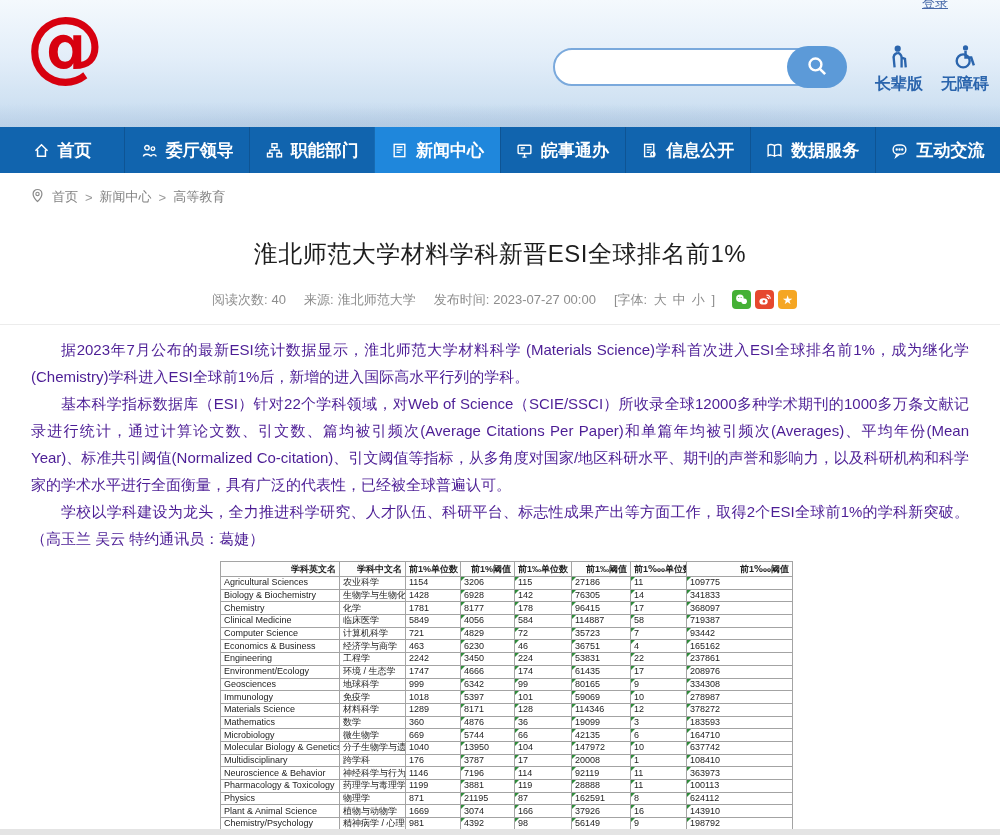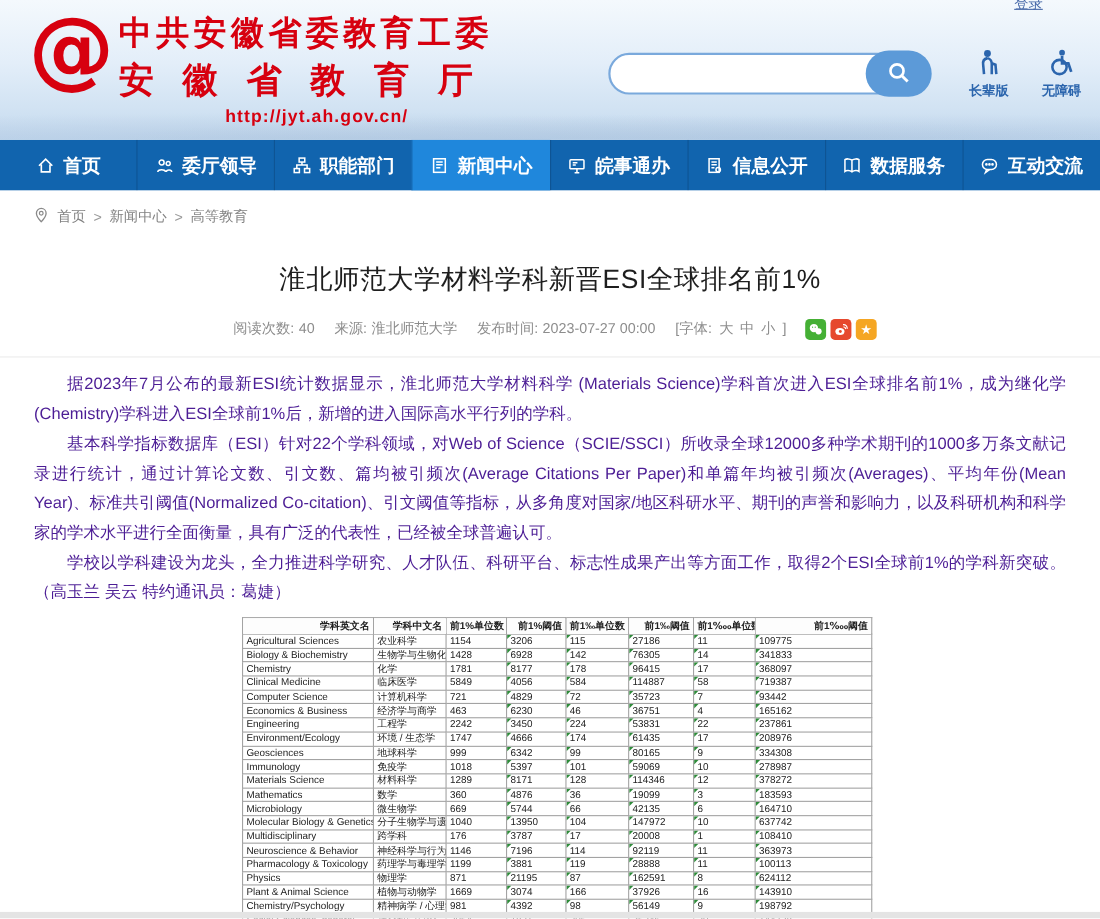--- a/index.html
+++ b/index.html
@@ -26,42 +26,42 @@
   .search-wrap{position:absolute;left:553px;top:48px;width:292px;height:38px;z-index:3;}
   .search-pill{position:absolute;inset:0;background:#fff;border:2px solid #7aa9dc;border-radius:21px;}
   .search-input{position:absolute;left:16px;top:2px;height:34px;width:200px;border:none;outline:none;
                 background:transparent;font-size:14px;color:#333;z-index:2;}
   .search-btn{position:absolute;right:-2px;top:-2px;width:60px;height:42px;background:#5c9ad8;
               border:none;border-radius:21px;display:flex;align-items:center;justify-content:center;
               cursor:pointer;z-index:3;}
 
   .access-btn{position:absolute;top:44px;width:62px;text-align:center;color:#2b65ad;z-index:3;cursor:pointer;}
   .access-btn .ic{display:block;height:28px;}
-  .access-btn .lbl{display:block;font-size:12px;font-weight:bold;margin-top:2px;white-space:nowrap;}
+  .access-btn .lbl{display:block;font-size:16px;font-weight:bold;margin-top:2px;white-space:nowrap;}
   .elder-btn{left:868px;}
   .a11y-btn{left:934px;}
 
   
   .main-nav{display:flex;height:46px;background:#1164ae;}
   .nav-item{flex:1;display:flex;align-items:center;justify-content:center;gap:8px;color:#fff;
             font-size:17px;font-weight:bold;cursor:pointer;border-left:1px solid rgba(9,54,99,.35);}
   .nav-item:first-child{border-left:none;}
   .nav-item.active{background:#1f87dc;}
   .nav-ic{display:flex;align-items:center;}
 
   
   .breadcrumb{display:flex;align-items:center;gap:7px;padding:15px 0 8px 30px;
               font-size:13px;color:#828282;}
   .bc-link{cursor:pointer;}
   .bc-sep{color:#9a9a9a;}
 
   
   .article-title{text-align:center;font-size:24px;font-weight:normal;color:#1e1e1e;
                  margin:24px 40px 0;letter-spacing:0.5px;}
-  .article-meta{display:flex;justify-content:center;margin-top:20px;
+  .article-meta{display:flex;justify-content:center;align-items:center;margin-top:20px;
                 font-size:13px;color:#8d8d8d;}
   .article-meta .grp{margin:0 9px;white-space:nowrap;}
   .article-meta .val{margin-left:4px;}
   .fontsize{margin:0 3px;cursor:pointer;}
   .share-icons{display:flex;gap:4px;margin-left:8px;}
   .share-ic{width:19px;height:19px;border-radius:4px;display:flex;align-items:center;
             justify-content:center;cursor:pointer;color:#fff;font-size:12px;line-height:1;}
   .divider{border-top:1px solid #ececec;margin-top:15px;}
 
   .article-body{padding:11px 31px 0;font-size:15px;line-height:27px;color:#4c1d95;text-align:justify;}
@@ -78,25 +78,20 @@
 
   .bottom-strip{position:absolute;left:0;right:0;bottom:0;height:6px;background:#e4e4e4;}
 </style>
 </head>
 <body>
 
 <a class="login-link">登录</a>
 
 <header class="site-header">
   <div class="logo-glyph">@</div>
-  <div class="org-block">
-    <div class="org-line1">中共安徽省委教育工委</div>
-    <div class="org-line2">安徽省教育厅</div>
-    <div class="org-url">http://jyt.ah.gov.cn/</div>
-  </div>
 
   <div class="search-wrap">
     <div class="search-pill"></div>
     <input class="search-input" type="text" placeholder="" style="">
     <button class="search-btn">
       <span>
         <svg viewBox="0 0 20 20" width="22" height="22">
             <circle cx="8.6" cy="8.6" r="5.4" fill="none" stroke="#fff" stroke-width="2.2"></circle>
             <path d="M12.8 12.8 L17.4 17.4" stroke="#fff" stroke-width="2.4"></path>
           </svg>

